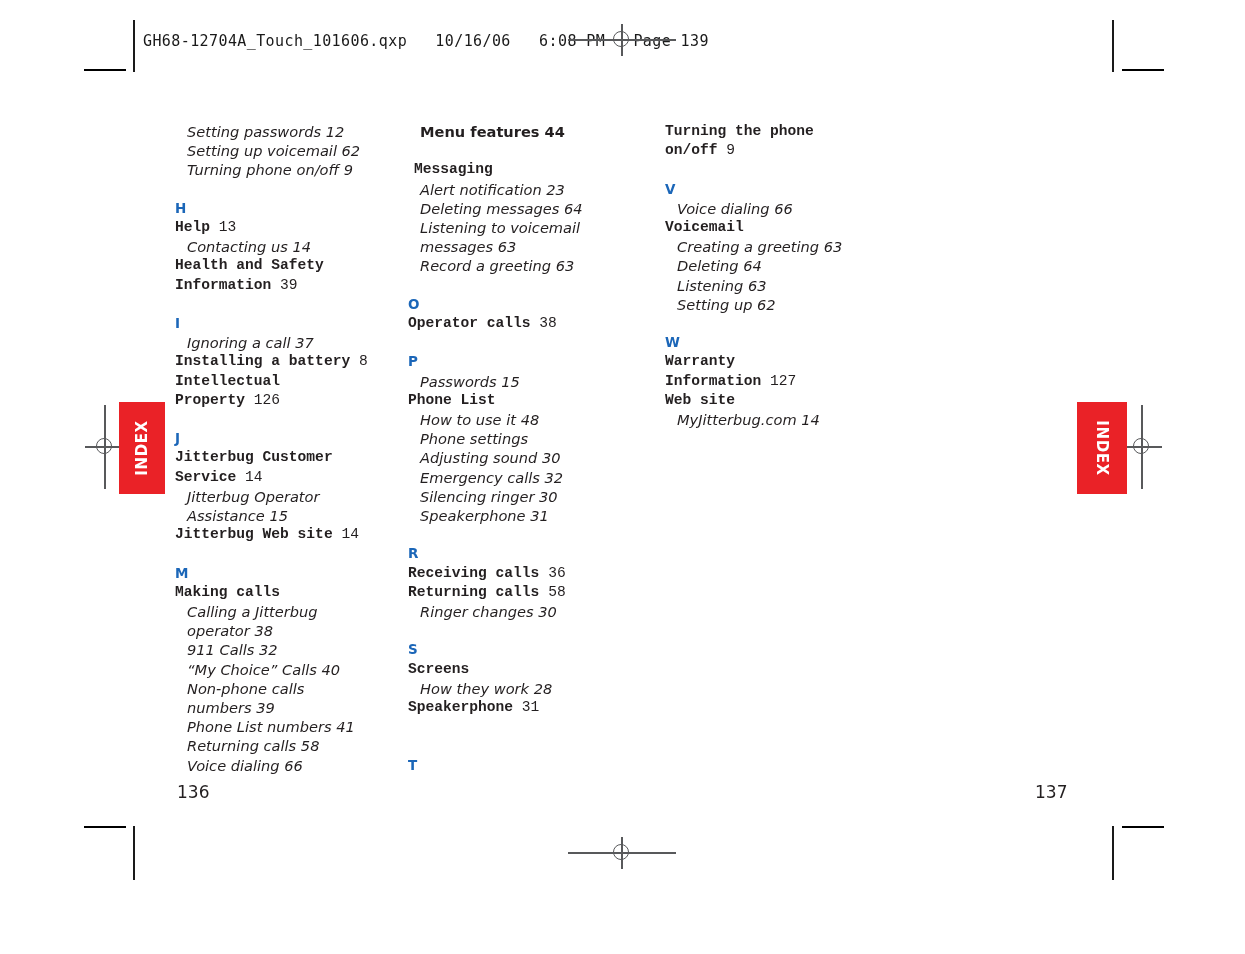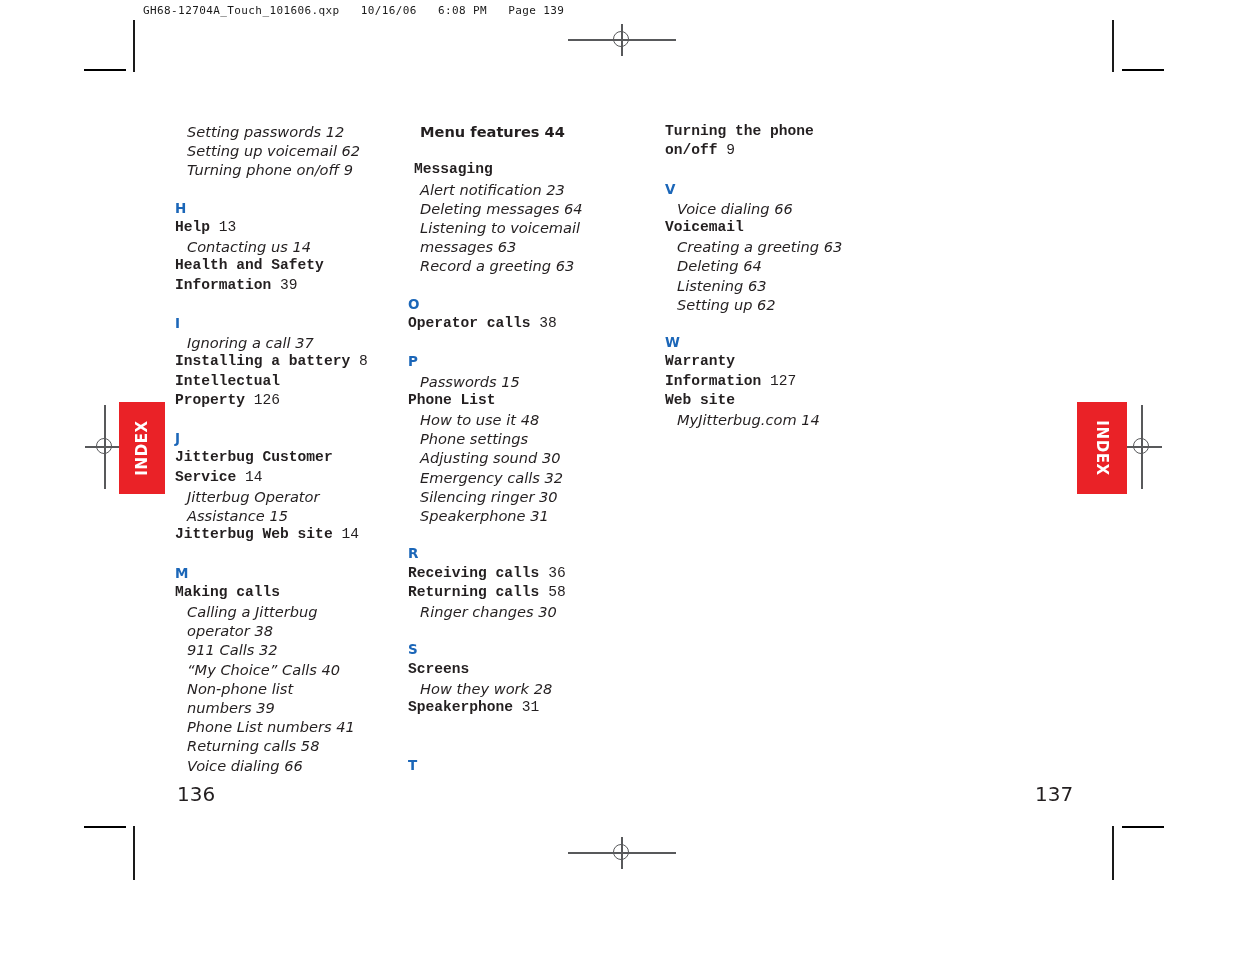--- a/index.html
+++ b/index.html
@@ -14,23 +14,23 @@
     position: relative;
     overflow: hidden;
     font-family: "DejaVu Sans", sans-serif;
     color: #231f20;
   }
 
   
   .prepress-header {
     position: absolute;
     left: 143px;
-    top: 4px;
+    top: 32px;
     font-family: "DejaVu Sans Mono", monospace;
-    font-size: 11px;
+    font-size: 15px;
     letter-spacing: 0.4px;
     color: #1a1a1a;
     white-space: pre;
   }
   .trim-line {
     position: absolute;
     background: #1a1a1a;
   }
   .trim-v { width: 1.6px; }
 
@@ -110,21 +110,21 @@
   }
   .entry      { font-weight: bold; font-family: Liberation Mono, monospace; }
   .entry .pg,
   .sub .pg    { font-weight: normal; }
   .sub        { padding-left: 12px; font-weight: normal; font-style: italic; }
   .sub-bold   { padding-left: 12px; font-weight: bold; }
   .gap        { height: 19.2px; }
 
   .page-num {
     position: absolute;
-    font-size: 20px;
+    font-size: 17px;
     color: #231f20;
     bottom: 0;
   }
   .pnum-left  { left: 177px;  top: 782px; }
   .pnum-right { left: 1035px; top: 782px; text-align: right; }
 </style>
 </head>
 <body>
 
 <div class="prepress-header">GH68-12704A_Touch_101606.qxp   10/16/06   6:08 PM   Page 139</div>
@@ -195,21 +195,21 @@
     <div class="sub"><span>Jitterbug Operator</span></div>
     <div class="sub"><span>Assistance 15</span></div>
     <div class="entry"><span>Jitterbug Web site</span><span class="pg"> 14</span></div>
     <div class="gap"></div>
     <div class="letter">M</div>
     <div class="entry"><span>Making calls</span></div>
     <div class="sub"><span>Calling a Jitterbug</span></div>
     <div class="sub"><span>operator 38</span></div>
     <div class="sub"><span>911 Calls 32</span></div>
     <div class="sub"><span>“My Choice” Calls 40</span></div>
-    <div class="sub"><span>Non-phone list</span></div>
+    <div class="sub"><span>Non-phone calls</span></div>
     <div class="sub"><span>numbers 39</span></div>
     <div class="sub"><span>Phone List numbers 41</span></div>
     <div class="sub"><span>Returning calls 58</span></div>
     <div class="sub"><span>Voice dialing 66</span></div>
   </div>
 <div class="col col-2" id="col-1">
     <div class="sub-bold"><span>Menu</span><span class="pg"> features 44</span></div>
     <div class="gap"></div>
     <div class="entry" style="padding-left: 6px;"><span>Messaging</span></div>
     <div class="sub"><span>Alert notification 23</span></div>

